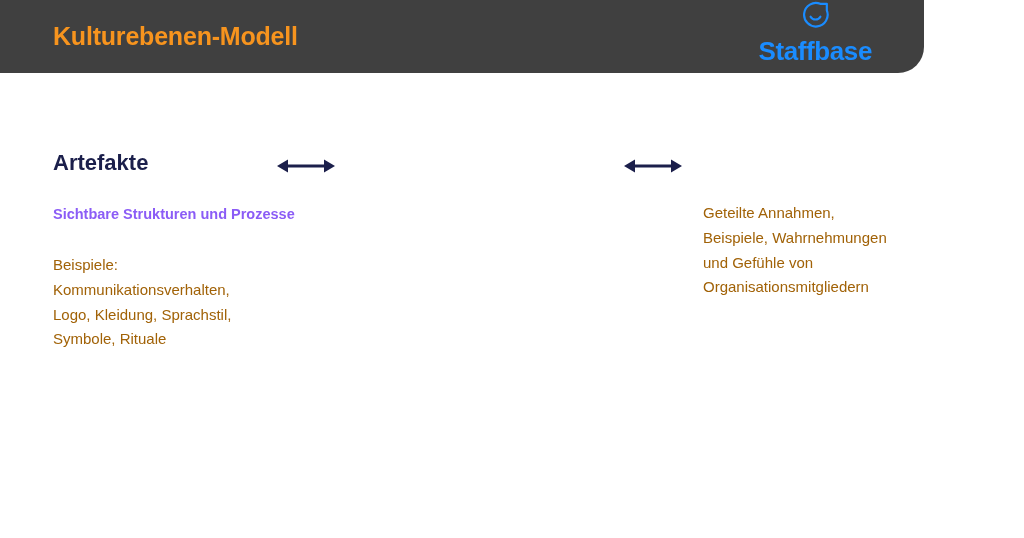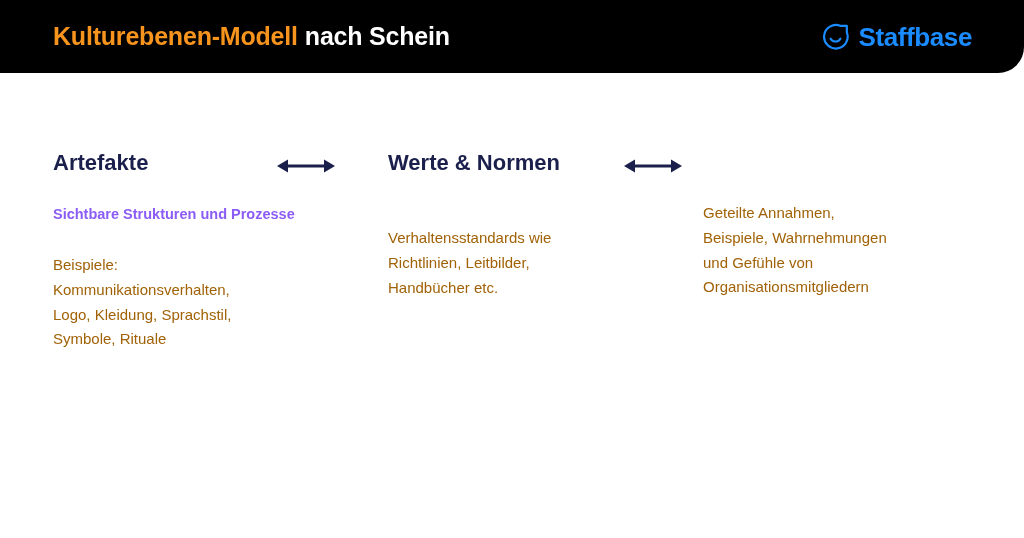--- a/index.html
+++ b/index.html
@@ -13,23 +13,23 @@
     font-family: "Liberation Sans", sans-serif;
     overflow: hidden;
     position: relative;
   }
 
   
   .header {
     position: absolute;
     left: 0;
     top: 0;
-    width: 1024px;
+    width: 924px;
     height: 73px;
-    background: #000000;
+    background: #404040;
     border-bottom-right-radius: 26px;
     border-top-right-radius: 0;
     box-sizing: border-box;
   }
   .header-title {
     position: absolute;
     left: 53px;
     top: 0;
     height: 73px;
     display: flex;
@@ -49,20 +49,21 @@
 
   
   .brand {
     position: absolute;
     right: 52px;
     top: 0;
     height: 73px;
     display: flex;
     align-items: center;
     gap: 9px;
+    flex-direction: column;
   }
   .brand-mark {
     width: 29px;
     height: 29px;
     display: block;
     flex: none;
   }
   .brand-name {
     color: #1A8CFF;
     font-size: 26px;
@@ -127,21 +128,20 @@
   .arrow-2 { left: 624px; }
   .arrow svg { display: block; }
 </style>
 </head>
 <body>
 
 <div class="header">
 
   <div class="header-title">
     <span class="title-accent">Kulturebenen-Modell</span>
-    <span class="title-rest">nach Schein</span>
   </div>
 
   <div class="brand">
     <span class="brand-mark">
       <svg viewBox="0 0 32 32" width="29" height="29" aria-hidden="true">
         <path d="M28.5 4.2 V11.5 A13 13 0 1 1 21.2 4.2 Z" fill="none" stroke="#1A8CFF" stroke-width="2.4" stroke-linecap="round" stroke-linejoin="round"></path>
         <path d="M10.6 18.4 a6.2 6.2 0 0 0 10.8 0" fill="none" stroke="#1A8CFF" stroke-width="2.4" stroke-linecap="round"></path>
       </svg>
     </span>
     <span class="brand-name">Staffbase</span>
@@ -163,24 +163,20 @@
 
   <div class="arrow arrow-1">
     <svg viewBox="0 0 58 22" width="58" height="22" aria-hidden="true">
       <line x1="8" y1="11" x2="50" y2="11" stroke="#1B1F4B" stroke-width="3.2"></line>
       <polygon points="0,11 11,4.4 11,17.6" fill="#1B1F4B"></polygon>
       <polygon points="58,11 47,4.4 47,17.6" fill="#1B1F4B"></polygon>
     </svg>
   </div>
 
   <div class="column col-2">
-    <h2 class="col-title">Werte &amp; Normen</h2>
-    <p class="col-body">Verhaltensstandards wie
-Richtlinien, Leitbilder,
-Handbücher etc.</p>
   </div>
 
   <div class="arrow arrow-2">
     <svg viewBox="0 0 58 22" width="58" height="22" aria-hidden="true">
       <line x1="8" y1="11" x2="50" y2="11" stroke="#1B1F4B" stroke-width="3.2"></line>
       <polygon points="0,11 11,4.4 11,17.6" fill="#1B1F4B"></polygon>
       <polygon points="58,11 47,4.4 47,17.6" fill="#1B1F4B"></polygon>
     </svg>
   </div>
 

